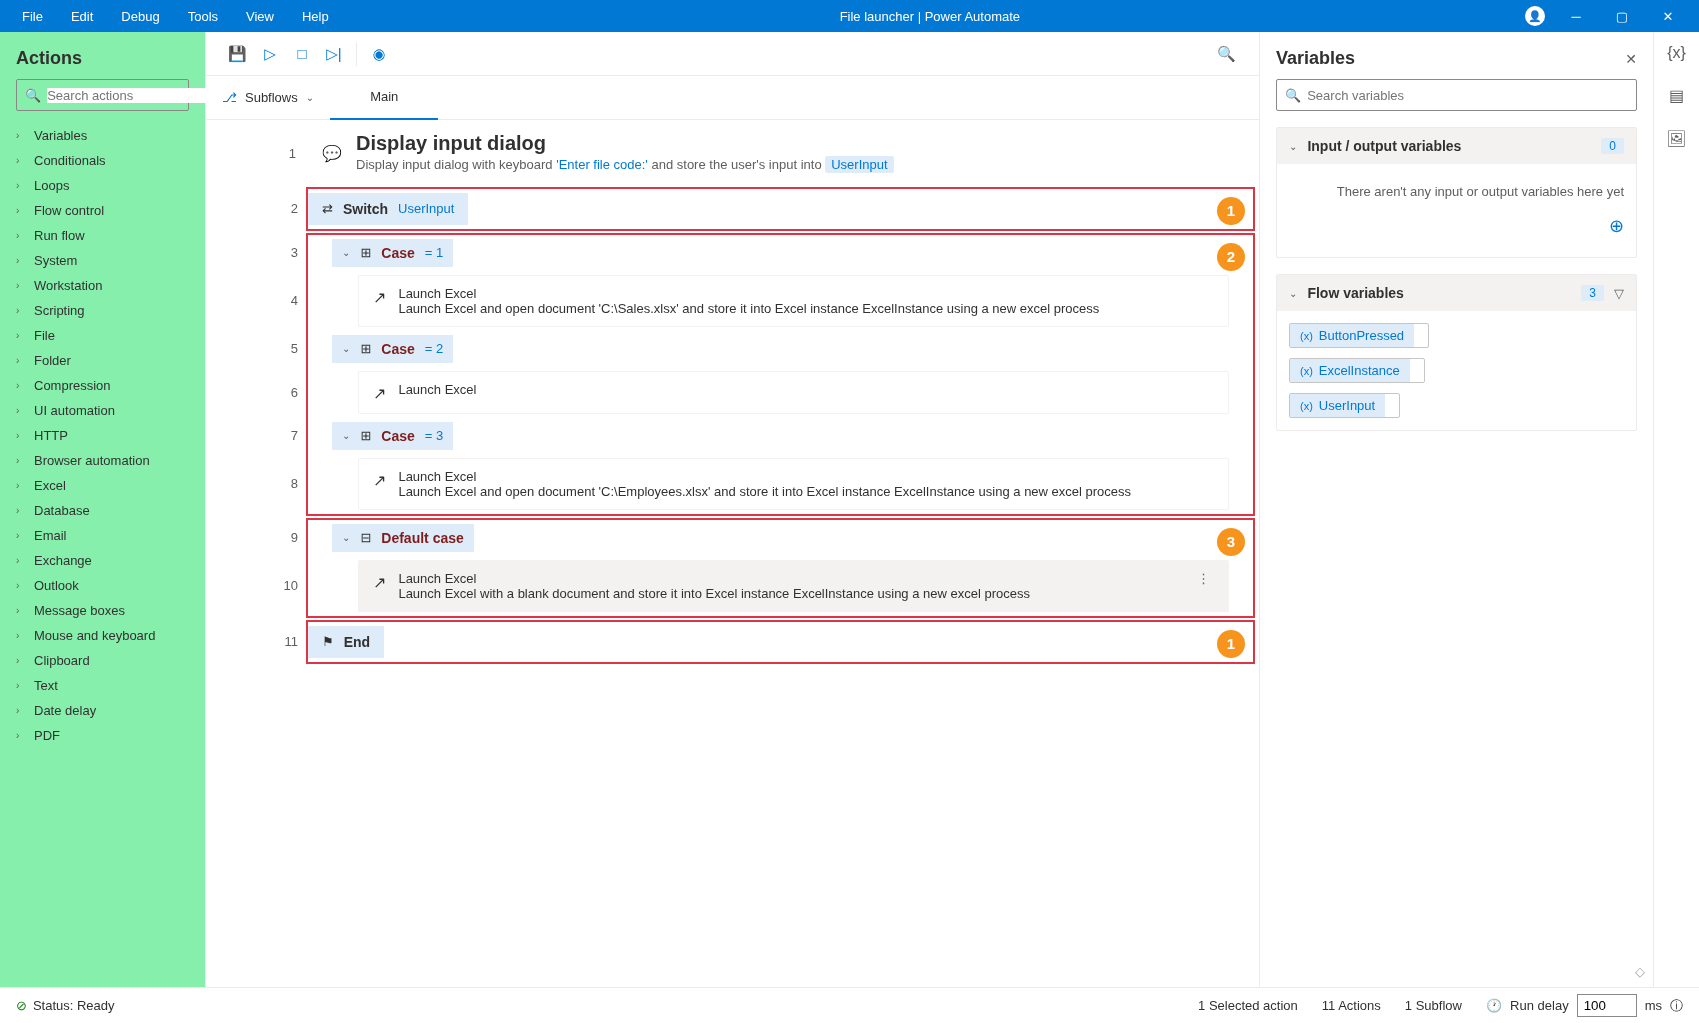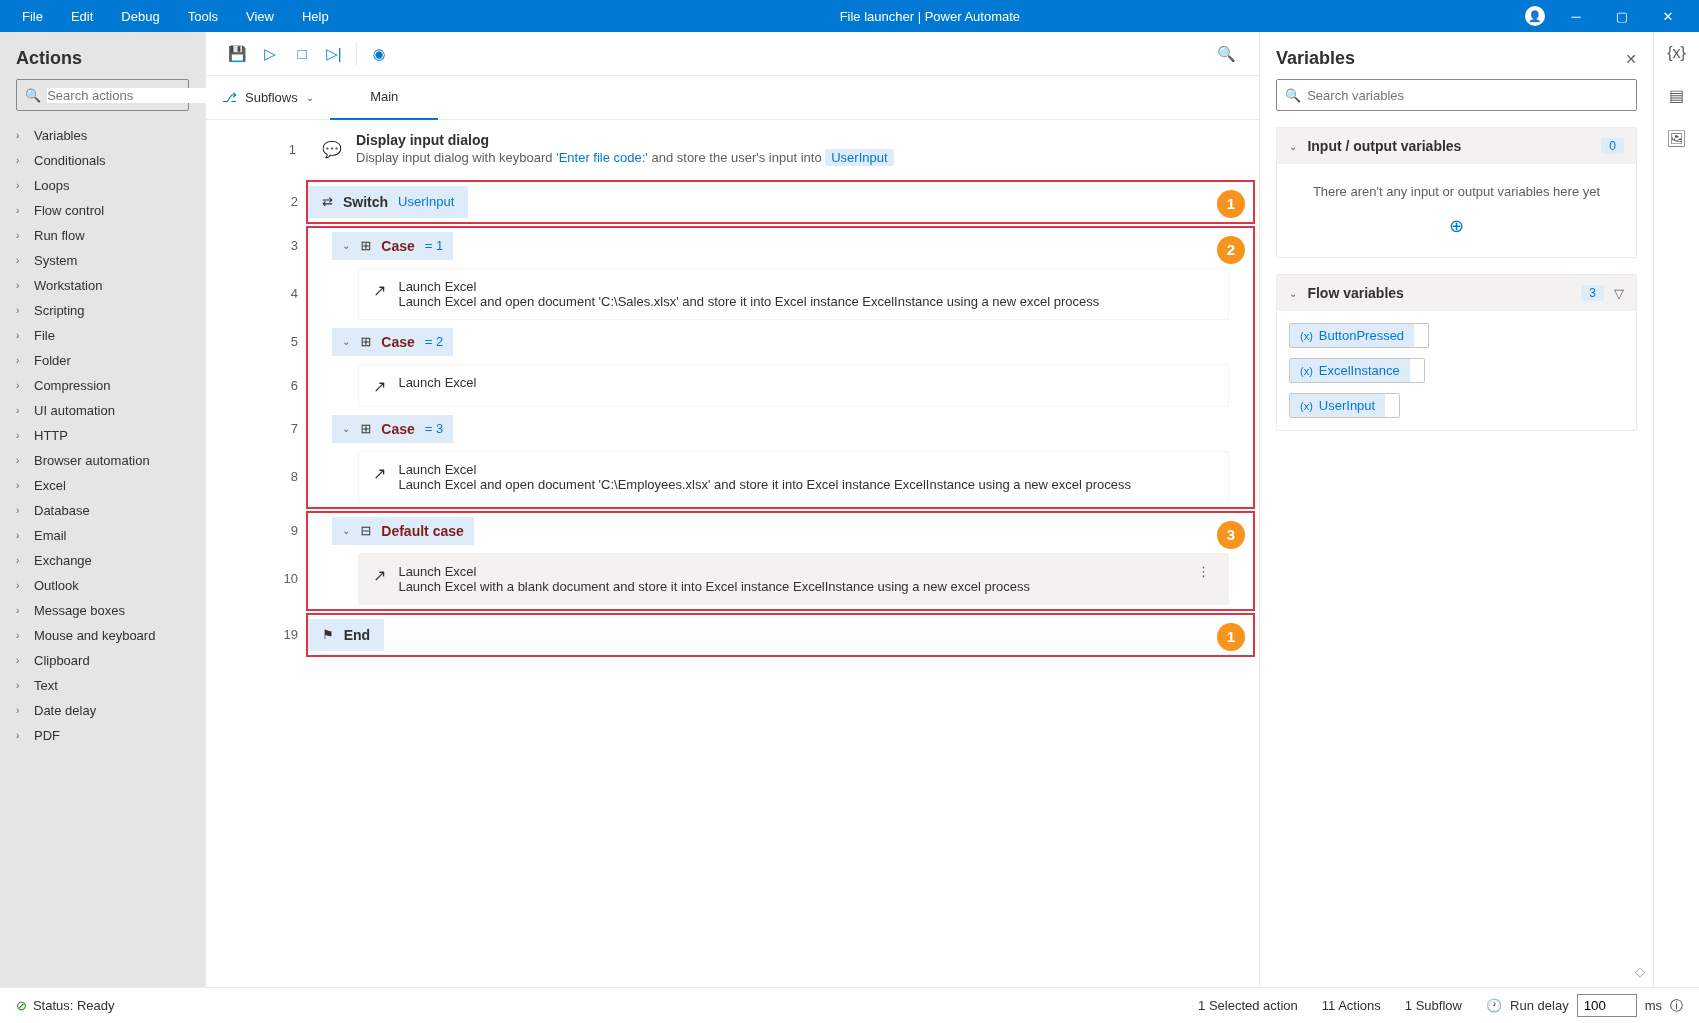--- a/index.html
+++ b/index.html
@@ -6,21 +6,21 @@
 body{background:#fff;font-size:13px;color:#323130;overflow:hidden}
 .titlebar{height:32px;background:#0078d4;color:#fff;display:flex;align-items:center;padding:0 8px}
 .titlebar .menu{display:flex;gap:0}
 .titlebar .menu span{padding:6px 14px;cursor:pointer;font-size:13px}
 .titlebar .title{flex:1;text-align:center;font-size:13px}
 .titlebar .winctrl{display:flex;gap:0}
 .titlebar .winctrl span{width:46px;height:32px;display:flex;align-items:center;justify-content:center;cursor:pointer}
 .titlebar .user{display:flex;align-items:center;gap:6px;padding:0 8px}
 .titlebar .user .avatar{width:20px;height:20px;border-radius:50%;background:#fff;display:flex;align-items:center;justify-content:center;color:#0078d4;font-size:11px}
 .main{display:flex;height:calc(100vh - 32px - 36px)}
-.actions-panel{width:206px;border-right:1px solid #edebe9;background:#e5e5e5;display:flex;flex-direction:column}
+.actions-panel{width:206px;border-right:1px solid #edebe9;background:#86efac;display:flex;flex-direction:column}
 .actions-panel h2{font-size:18px;font-weight:600;padding:16px 16px 10px}
 .search-box{margin:0 16px 12px;border:1px solid #8a8886;border-radius:2px;height:32px;display:flex;align-items:center;padding:0 8px}
 .search-box .s-icon{color:#0078d4;margin-right:6px}
 .search-box input{border:none;outline:none;flex:1;font-size:13px}
 .actions-list{flex:1;overflow-y:auto;padding-bottom:10px}
 .actions-list::-webkit-scrollbar{width:10px}
 .actions-list::-webkit-scrollbar-thumb{background:#c8c6c4;border-radius:5px}
 .cat{display:flex;align-items:center;padding:5px 16px;cursor:pointer;gap:10px}
 .cat .chev{font-size:10px;color:#605e5c;width:8px}
 .flow-area{flex:1;display:flex;flex-direction:column;position:relative}
@@ -34,21 +34,21 @@
 .subflow-label .chev{font-size:10px;color:#605e5c}
 .tab{padding:0 40px;height:44px;display:flex;align-items:center;border-bottom:2px solid #0078d4;font-weight:400}
 .canvas{flex:1;overflow:auto;background:#fff;position:relative;padding:0}
 .canvas-inner{position:relative;min-height:100%}
 .step-row{display:flex;align-items:stretch}
 .gutter{width:100px;display:flex;align-items:center;justify-content:flex-end;padding-right:10px;color:#605e5c;font-size:13px;flex-shrink:0}
 .step-content{flex:1;padding:4px 0}
 .action-block{display:flex;align-items:center;gap:12px;padding:8px 14px;border-radius:3px;margin-right:20px}
 .action-block .icon{width:24px;height:24px;display:flex;align-items:center;justify-content:center;color:#323130;font-size:16px}
 .action-block .body{flex:1}
-.action-block .title{font-weight:600;font-size:14px;color:#323130}
+.action-block .title{font-weight:600;font-size:20px;color:#323130}
 .action-block .desc{font-size:13px;color:#605e5c;line-height:1.5}
 .action-block .desc .str{color:#0078d4}
 .action-block .desc .var{background:#deecf9;color:#0078d4;padding:1px 6px;border-radius:2px}
 .switch-block{background:#deecf9;display:inline-flex;align-items:center;gap:10px;padding:8px 14px;margin-left:0}
 .switch-block .icon{color:#323130}
 .switch-block .title{font-weight:600;color:#323130;font-size:14px}
 .case-block{display:inline-flex;align-items:center;gap:10px;padding:6px 10px;margin-left:0}
 .case-block .chev{font-size:10px;color:#605e5c;cursor:pointer}
 .case-block .icon{color:#323130}
 .case-block .title{font-weight:600;color:#7f1d1d;font-size:14px}
@@ -69,21 +69,21 @@
 .vars-head .close{cursor:pointer;color:#605e5c;font-size:14px}
 .vars-search{margin:0 16px 16px;border:1px solid #8a8886;border-radius:2px;height:32px;display:flex;align-items:center;padding:0 8px}
 .vars-search .s-icon{color:#0078d4;margin-right:6px}
 .vars-search input{border:none;outline:none;flex:1;font-size:13px}
 .var-section{margin:0 16px 16px;border:1px solid #edebe9;border-radius:2px}
 .var-sec-head{background:#f3f2f1;padding:10px 12px;display:flex;align-items:center;gap:10px;cursor:pointer}
 .var-sec-head .chev{font-size:10px;color:#605e5c}
 .var-sec-head .title{font-weight:600;font-size:14px;flex:1}
 .var-sec-head .count{background:#deecf9;color:#0078d4;padding:1px 8px;border-radius:2px;font-size:12px}
 .var-sec-head .filter{color:#605e5c;cursor:pointer}
-.var-sec-body{padding:20px 12px;text-align:center;color:#605e5c}
+.var-sec-body{padding:20px 12px;text-align:right;color:#605e5c}
 .var-sec-body .add{margin-top:16px;color:#0078d4;font-size:18px;cursor:pointer}
 .var-sec-body.items{padding:12px;display:flex;flex-direction:column;gap:10px;align-items:flex-start}
 .var-chip{display:flex;align-items:center;border:1px solid #c8c6c4;border-radius:2px;background:#fff}
 .var-chip .inner{background:#deecf9;padding:4px 10px;display:flex;align-items:center;gap:6px;color:#0078d4;font-size:13px}
 .var-chip .xicon{font-size:11px}
 .var-chip .handle{width:14px}
 .sideicons{width:46px;border-left:1px solid #edebe9;display:flex;flex-direction:column;align-items:center;padding-top:12px;gap:24px}
 .sideicons span{color:#605e5c;font-size:16px;cursor:pointer}
 .statusbar{height:36px;border-top:1px solid #edebe9;display:flex;align-items:center;padding:0 16px;gap:24px;font-size:13px;color:#323130}
 .statusbar .status{display:flex;align-items:center;gap:6px}
@@ -381,21 +381,21 @@
               </div>
               <span class="actions">⋮</span>
             </div>
           </div>
         </div>
       </div>
 
       <div class="redbox" style="margin-left:100px">
         <div class="badge" style="top:8px">1</div>
         <div class="step-row">
-          <div class="gutter" style="margin-left:-100px;width:100px">19</div>
+          <div class="gutter" style="margin-left:-100px;width:100px">11</div>
           <div class="step-content">
             <div class="switch-block">
               <span class="icon">⚑</span>
               <span class="title">End</span>
             </div>
           </div>
         </div>
       </div>
 
       </div>

